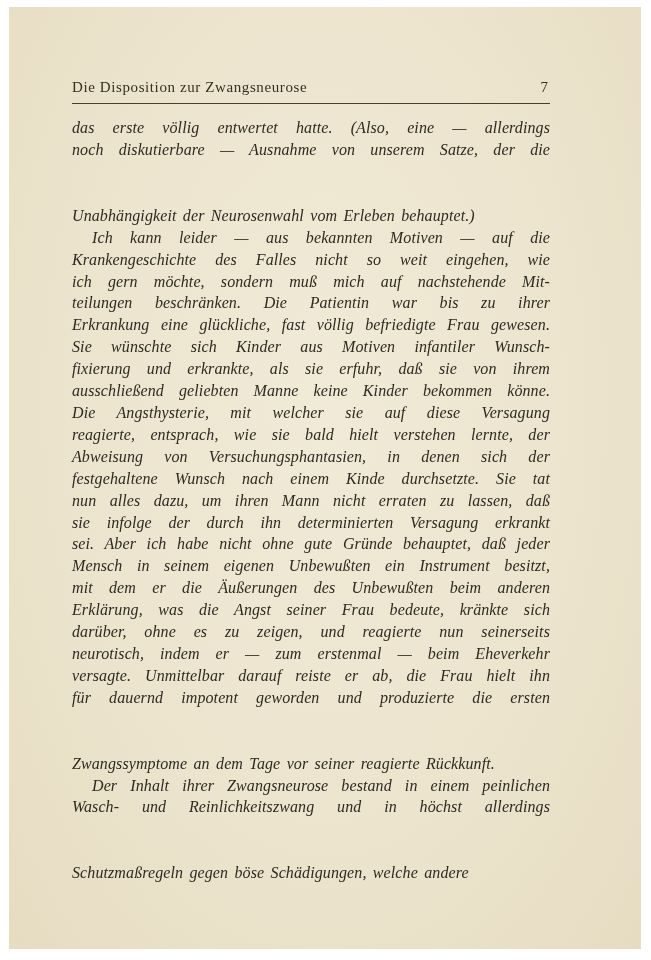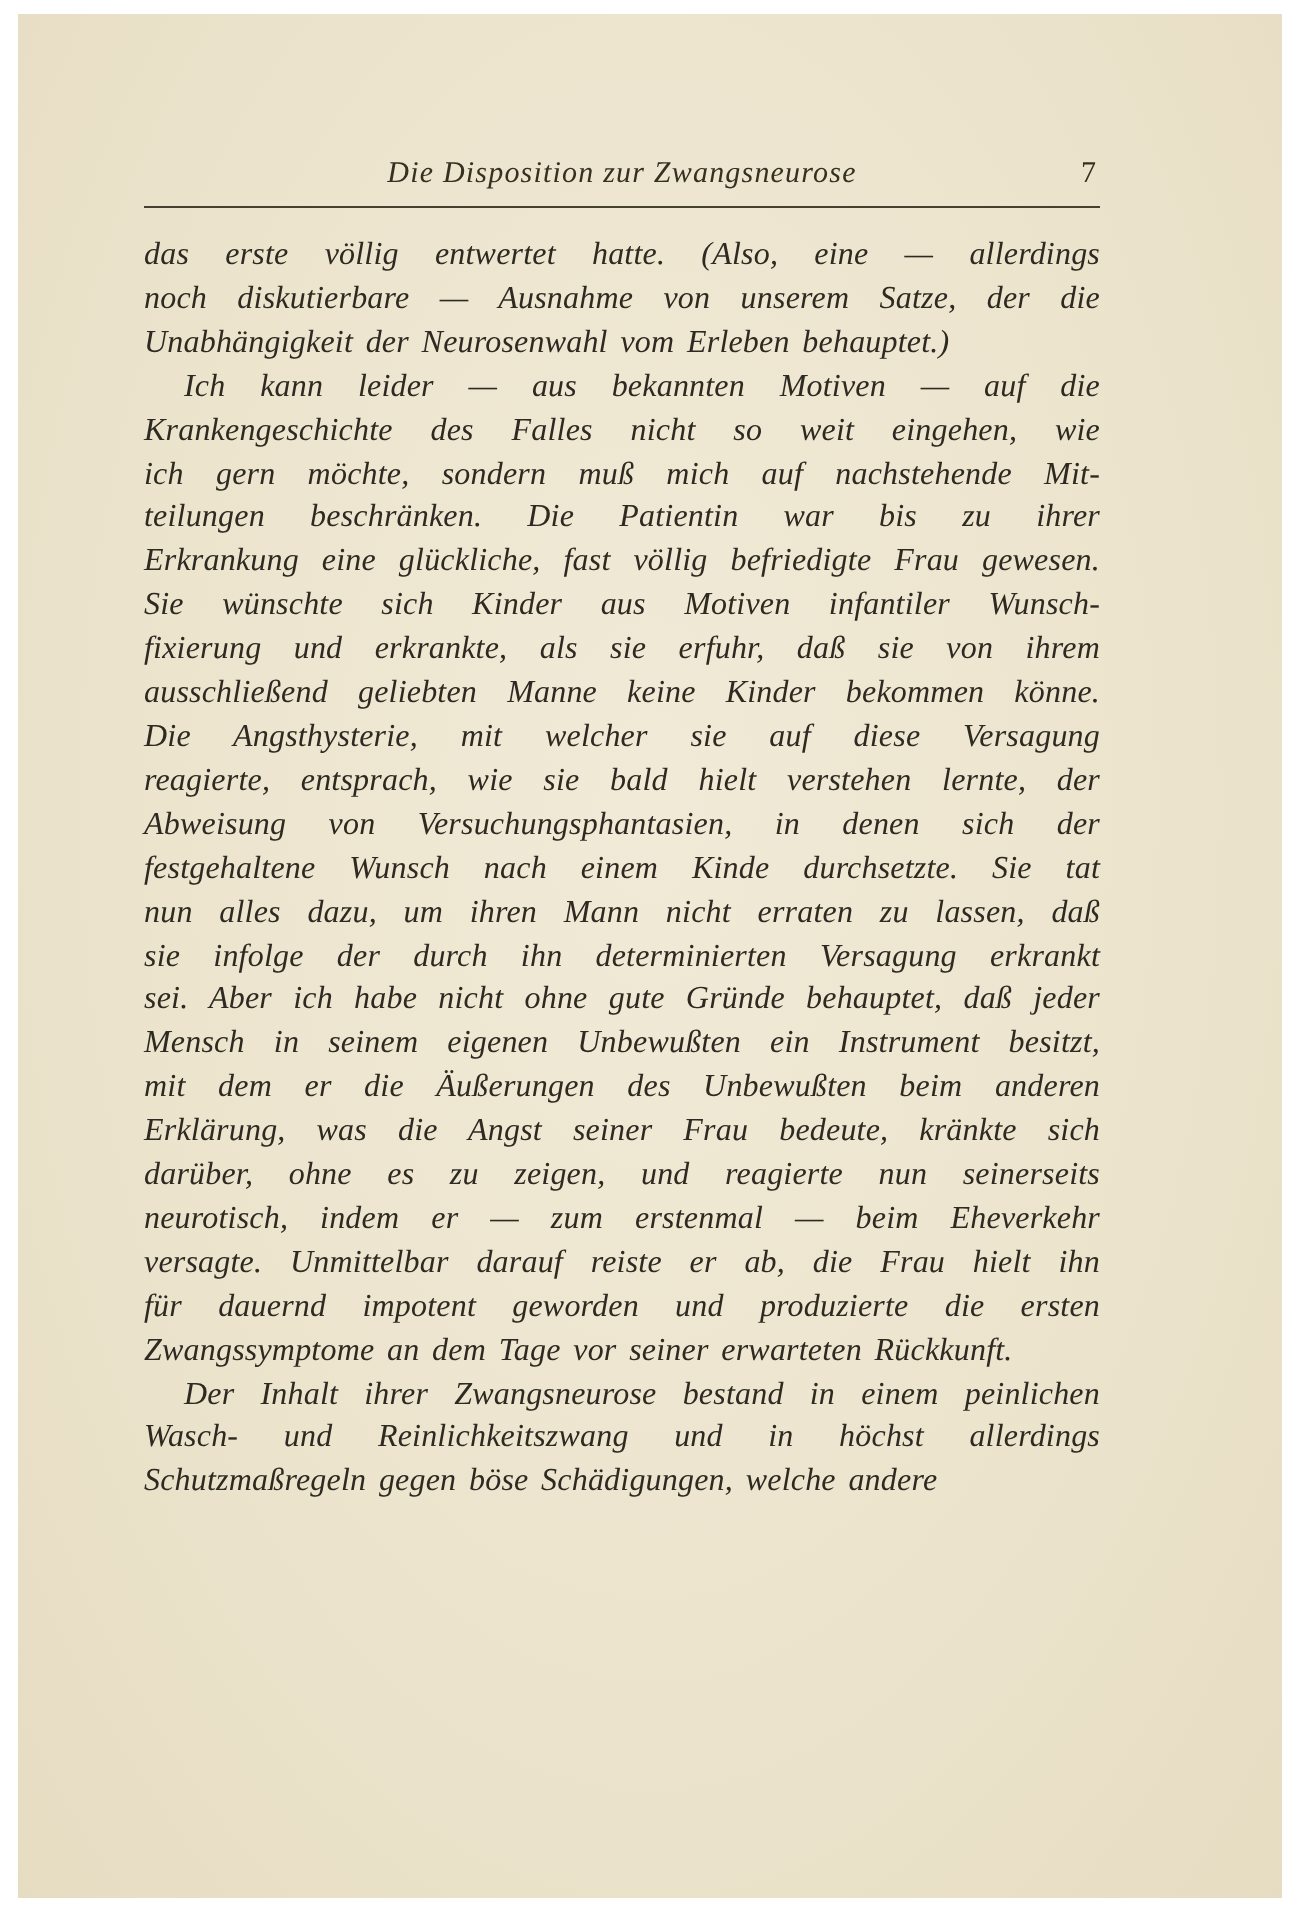--- a/index.html
+++ b/index.html
@@ -28,22 +28,21 @@
     left: 63px;
     top: 72px;
     width: 478px;
     color: #2e2a22;
   }
   .header {
     position: relative;
     height: 22px;
   }
   .header .title {
-    text-align: center;
-    font-style: italic;
+    text-align: left;
     font-size: 15px;
     letter-spacing: 0.6px;
     color: #35301f;
   }
   .header .pagenum {
     position: absolute;
     right: 2px;
     top: 0;
     font-size: 15px;
     color: #35301f;
@@ -63,20 +62,21 @@
   }
   .paragraph { margin: 0; }
   .line {
     text-align: justify;
     text-align-last: justify;
     white-space: normal;
     font-style: italic;
   }
   .line.last {
     text-align-last: left;
+    margin-top: 44px;
   }
   .line.indent {
     text-indent: 20px;
   }
 </style>
 </head>
 <body>
 
 <div class="scan">
   <div class="page">
@@ -111,21 +111,21 @@
             <div class="line">nun alles dazu, um ihren Mann nicht erraten zu lassen, daß</div>
             <div class="line">sie infolge der durch ihn determinierten Versagung erkrankt</div>
             <div class="line">sei. Aber ich habe nicht ohne gute Gründe behauptet, daß jeder</div>
             <div class="line">Mensch in seinem eigenen Unbewußten ein Instrument besitzt,</div>
             <div class="line">mit dem er die Äußerungen des Unbewußten beim anderen</div>
             <div class="line">Erklärung, was die Angst seiner Frau bedeute, kränkte sich</div>
             <div class="line">darüber, ohne es zu zeigen, und reagierte nun seinerseits</div>
             <div class="line">neurotisch, indem er — zum erstenmal — beim Eheverkehr</div>
             <div class="line">versagte. Unmittelbar darauf reiste er ab, die Frau hielt ihn</div>
             <div class="line">für dauernd impotent geworden und produzierte die ersten</div>
-            <div class="line last">Zwangssymptome an dem Tage vor seiner erwarteten Rückkunft.</div>
+            <div class="line last">Zwangssymptome an dem Tage vor seiner reagierte Rückkunft.</div>
           </div>
           <div class="paragraph">
             <div class="line indent">Der Inhalt ihrer Zwangsneurose bestand in einem peinlichen</div>
             <div class="line">Wasch- und Reinlichkeitszwang und in höchst allerdings</div>
             <div class="line last">Schutzmaßregeln gegen böse Schädigungen, welche andere</div>
           </div>
         </div>
 
     </div>
   </div>

